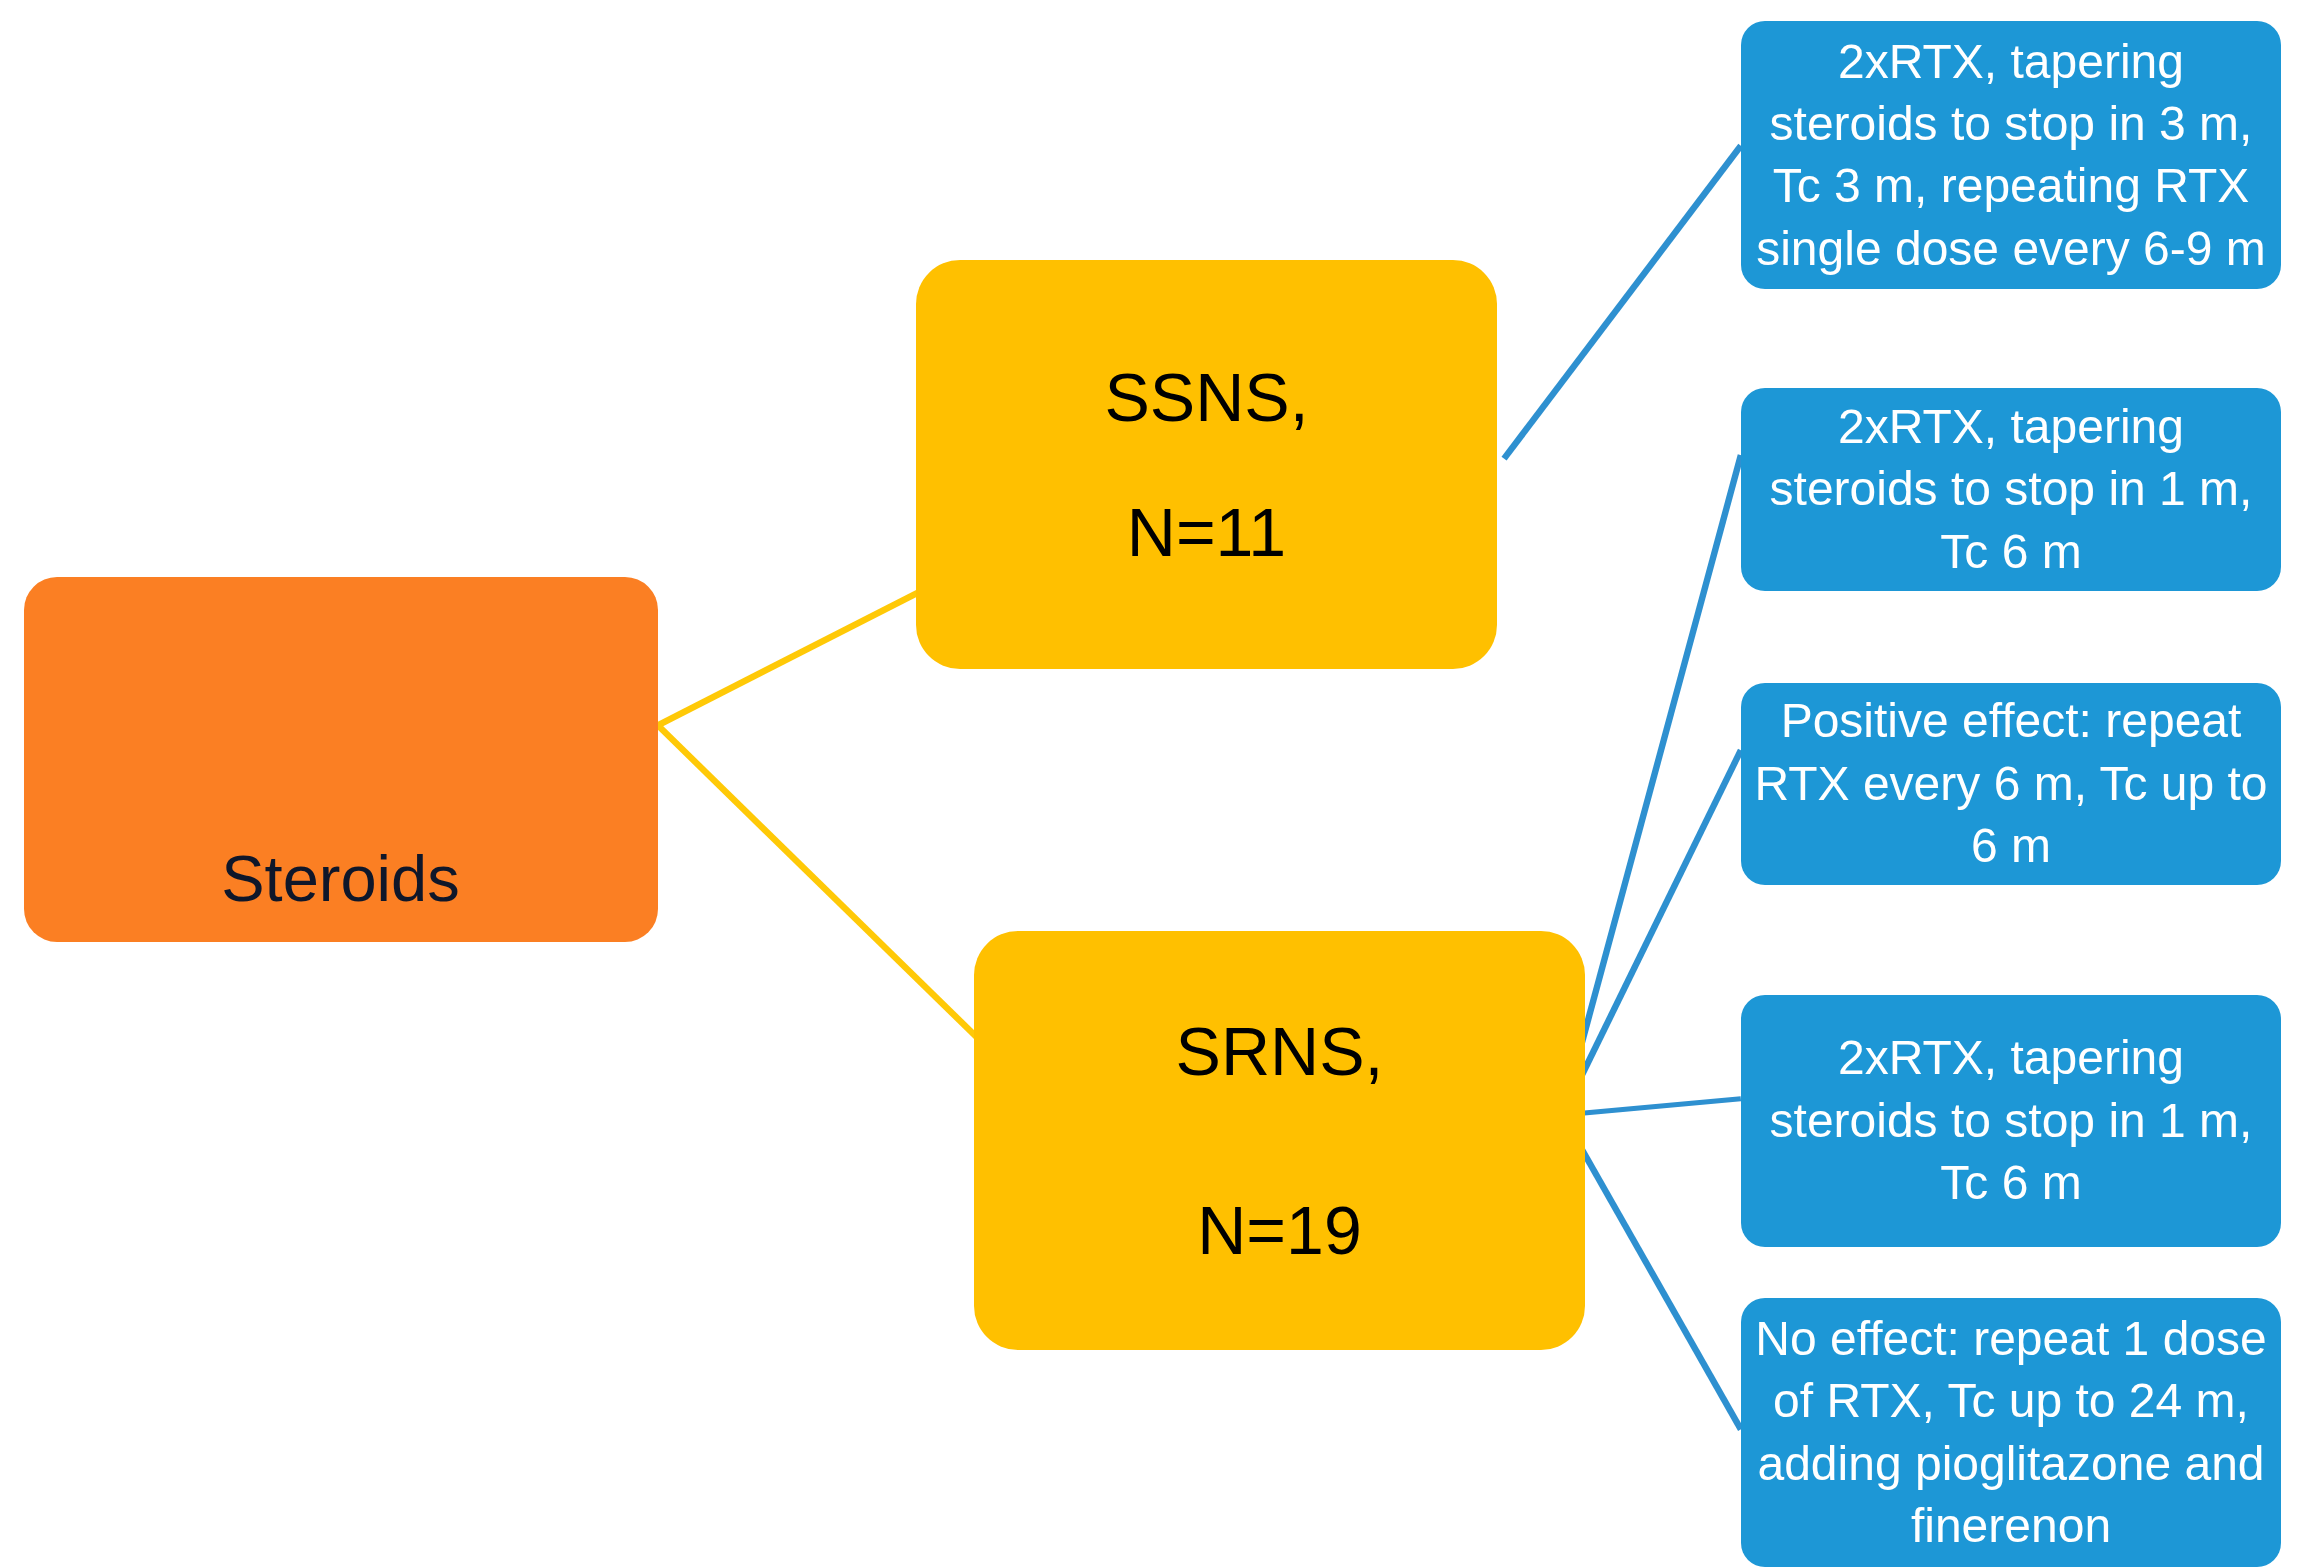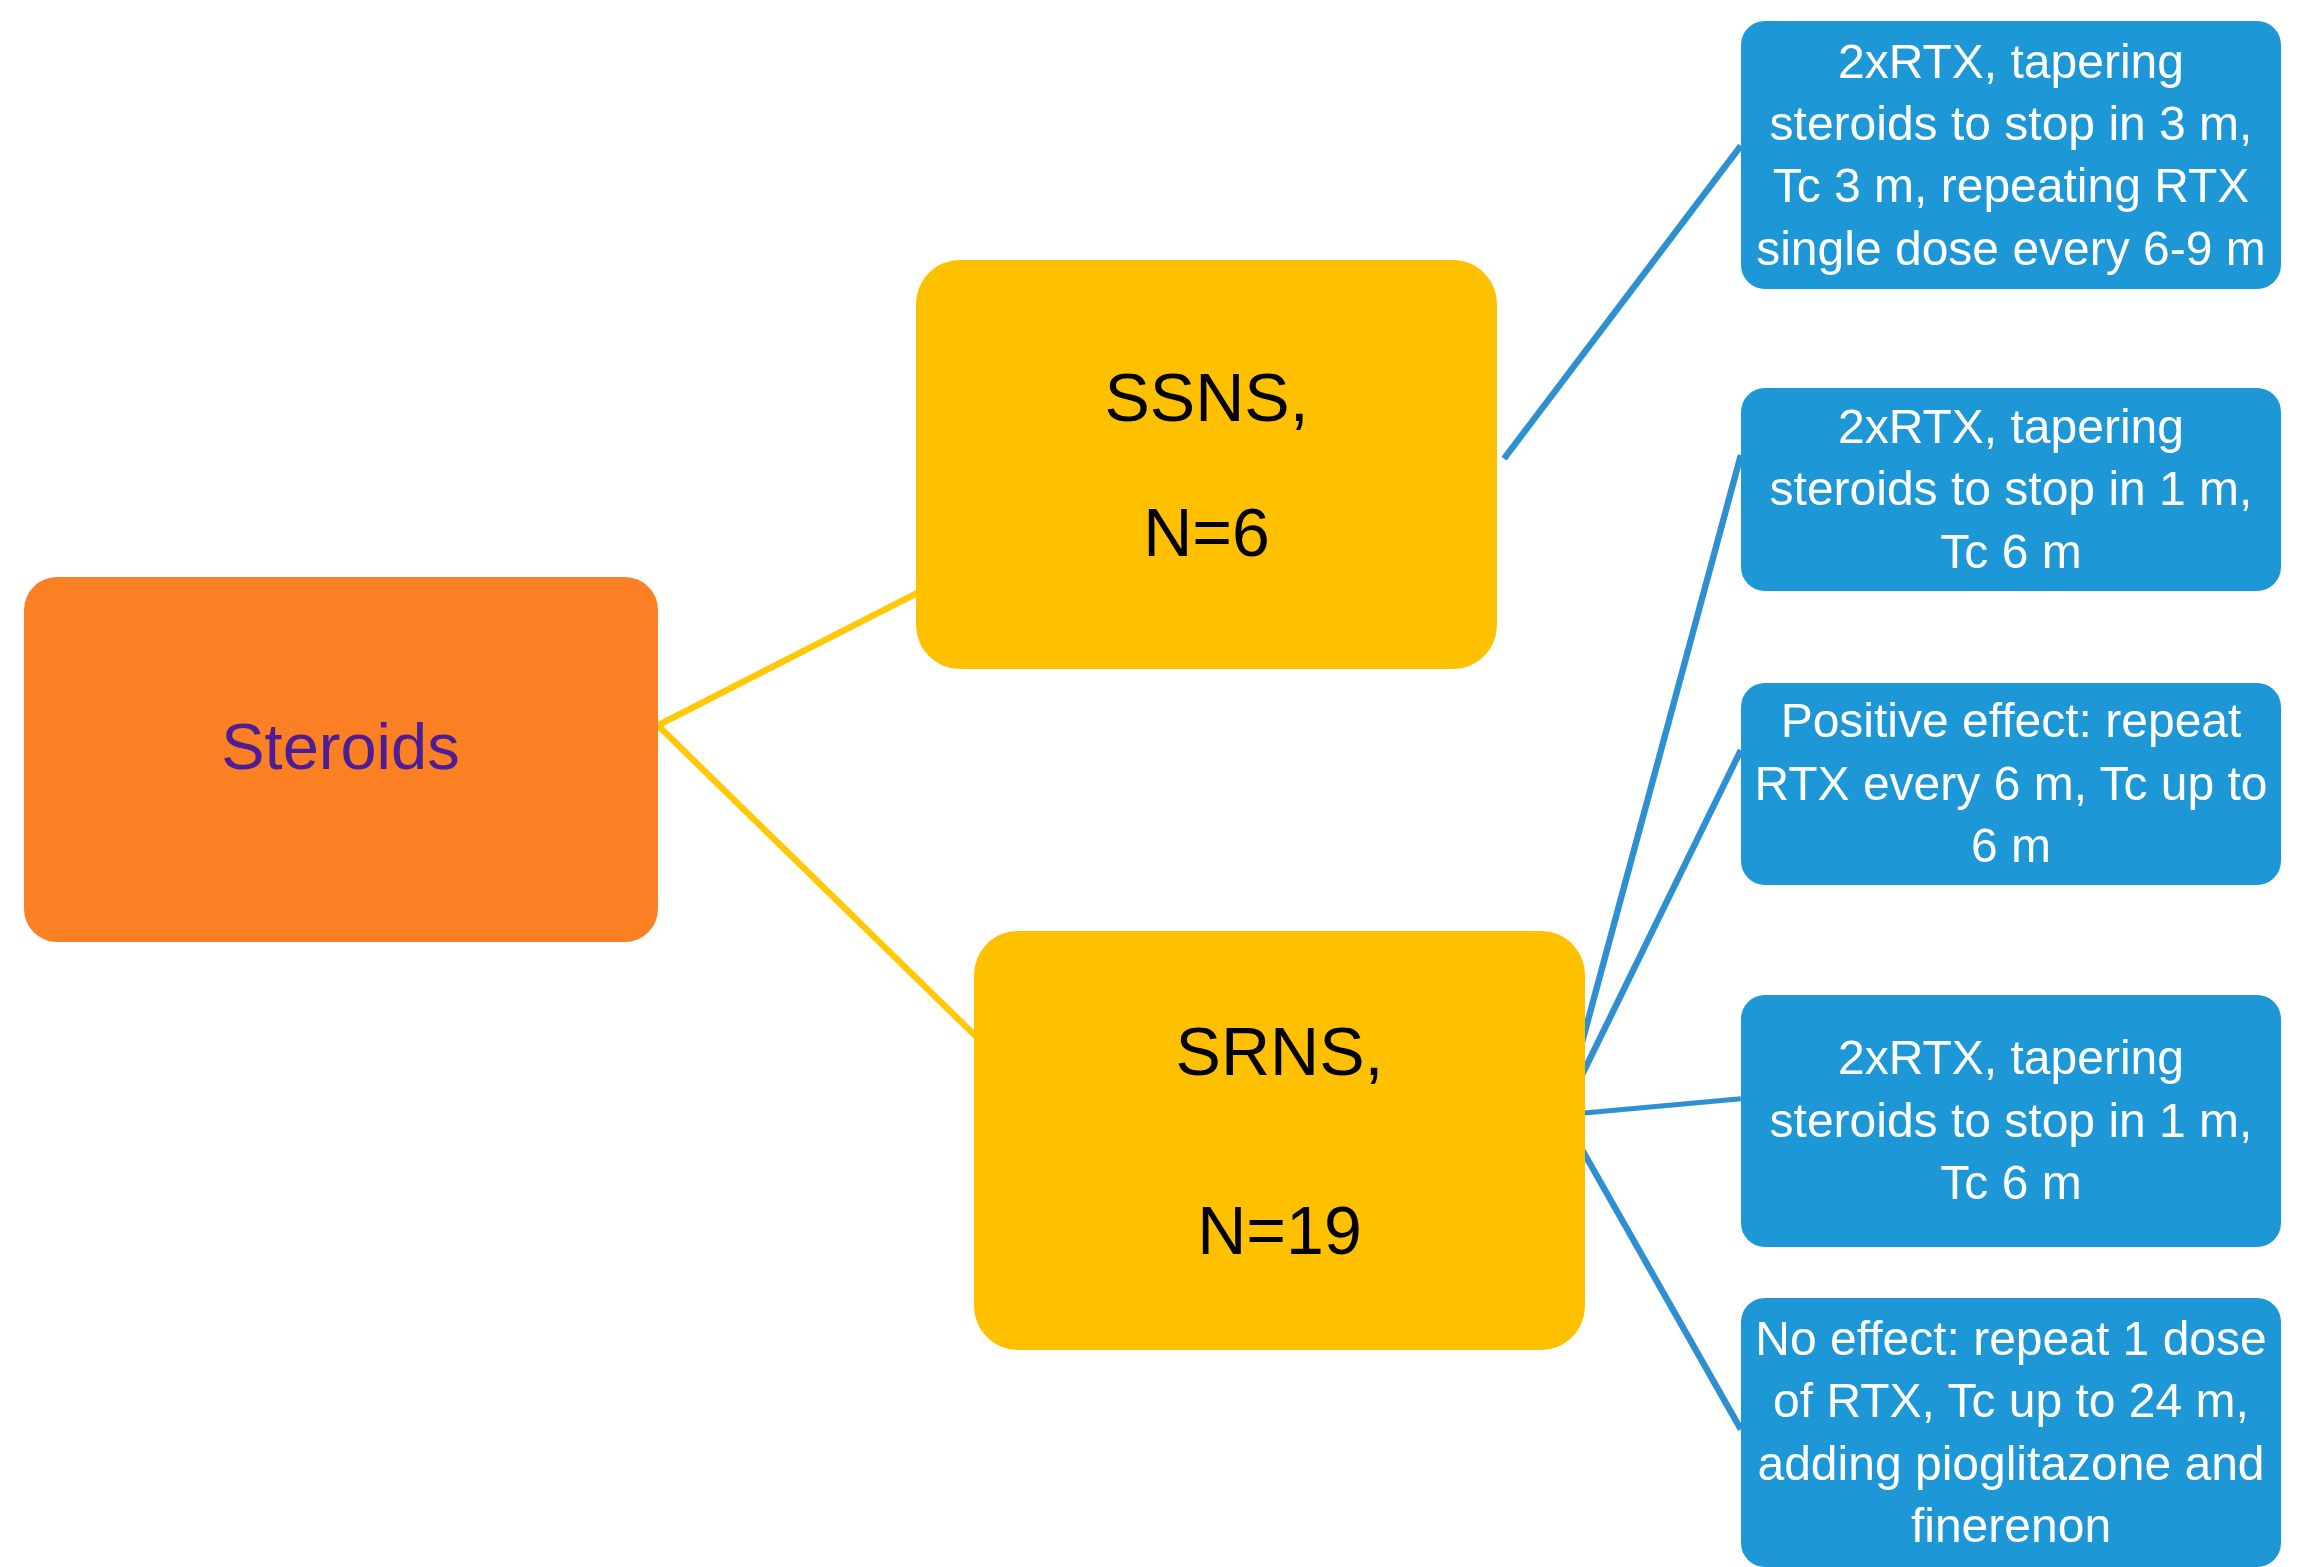--- a/index.html
+++ b/index.html
@@ -35,22 +35,23 @@
     line-height: 1.18;
   }
   
   .node-root {
     left: 23.5px;
     top: 577px;
     width: 634px;
     height: 365px;
     background: #FB7F23;
     border-radius: 33px;
-    color: #4c1d95;
+    color: #0f172a;
     font-size: 65px;
+    justify-content: flex-end;
   }
   .node-root .line { display: block; }
   .node-root .line.l1 { margin-bottom: 24px; }
 
   
   .node-group {
     background: #FFC000;
     border-radius: 44px;
     color: #000000;
     font-size: 68px;
@@ -104,21 +105,21 @@
     <path d="M 2197 1568 L 2448 1545" stroke="#2E90D0" stroke-width="7" fill="none"></path>
     <path d="M 2197 1568 L 2448 2010" stroke="#2E90D0" stroke-width="9" fill="none"></path>
   </svg>
 
   <div class="node node-root" id="node-root">
     <span class="line l1">Steroids</span>
   </div>
 
   <div class="node node-group" id="node-ssns">
     <span class="line l1">SSNS,</span>
-    <span class="line l2">N=6</span>
+    <span class="line l2">N=11</span>
   </div>
 
   <div class="node node-group" id="node-srns">
     <span class="line l1">SRNS,</span>
     <span class="line l2">N=19</span>
   </div>
 
   <div class="node node-leaf" id="leaf-0">
     <span>2xRTX, tapering steroids to stop in 3 m, Tc 3 m, repeating RTX single dose every 6-9 m</span>
   </div>

